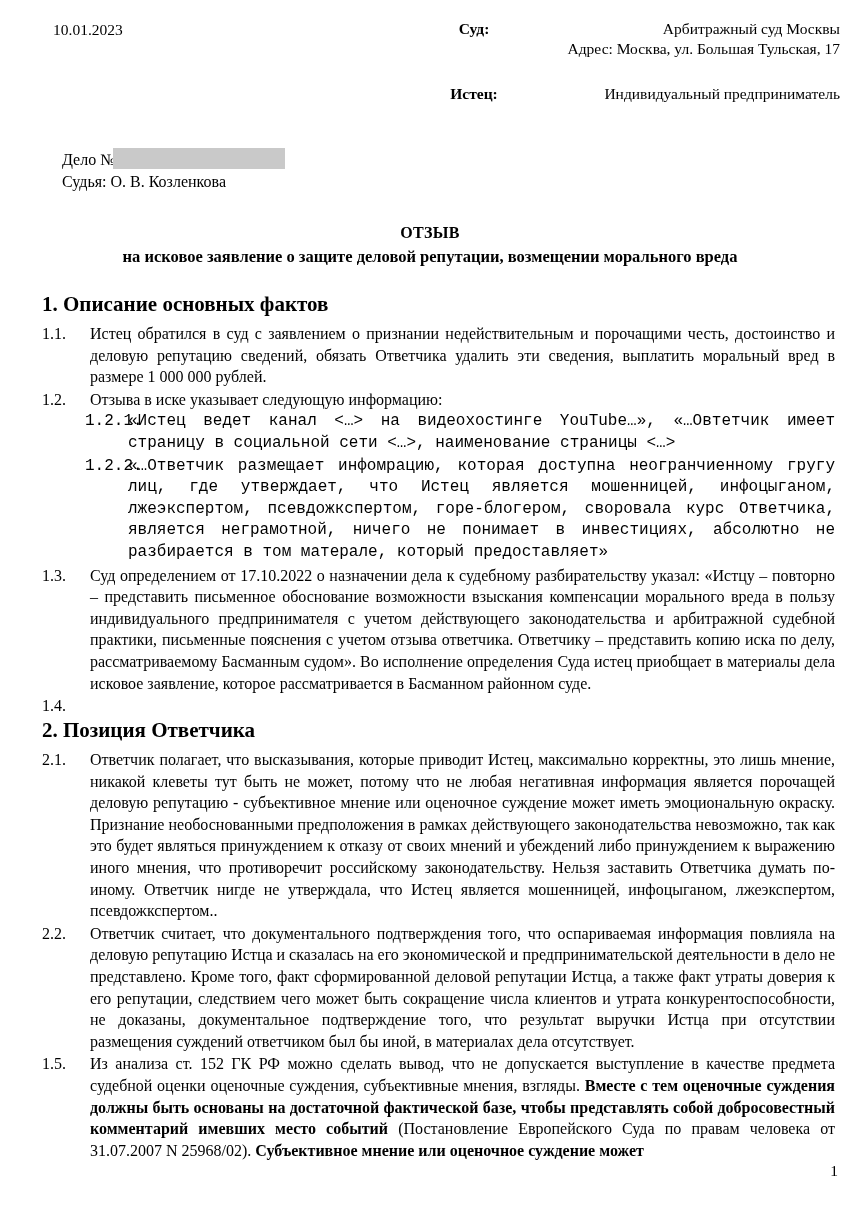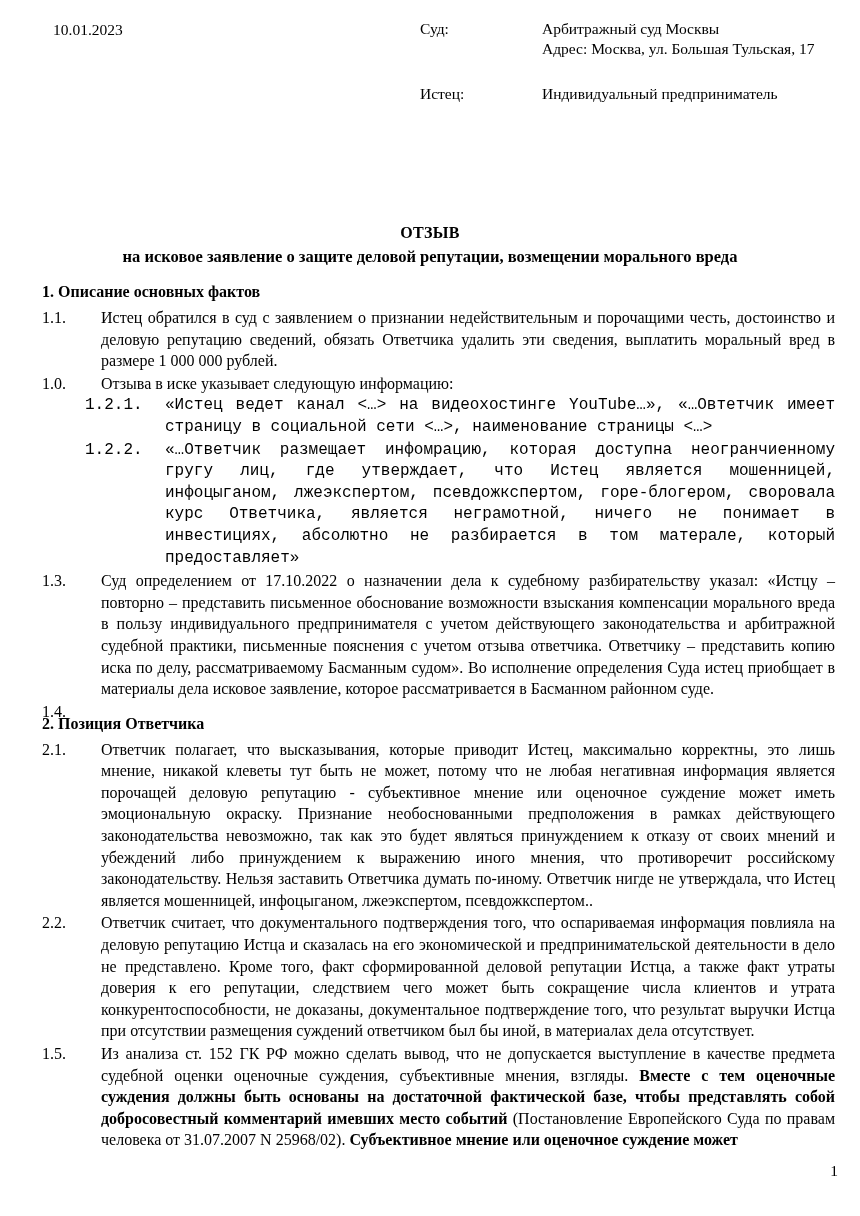--- a/index.html
+++ b/index.html
@@ -45,27 +45,27 @@
     border-collapse: collapse;
   }
   .party-table td {
     vertical-align: top;
     font-size: 15.5px;
     line-height: 19.5px;
     padding: 0;
   }
   .party-table td.lbl {
     width: 108px;
-    text-align: left;
-    font-weight: normal;
+    text-align: center;
+    font-weight: bold;
     padding-right: 14px;
     white-space: nowrap;
   }
   .party-table td.val {
-    text-align: left;
+    text-align: right;
     white-space: nowrap;
   }
   .party-row-gap td {
     height: 26px;
   }
 
   
   .case-block {
     position: absolute;
     left: 62px;
@@ -104,28 +104,28 @@
     text-align: center;
     font-weight: bold;
     font-size: 16.5px;
     line-height: 22px;
     margin-top: 2px;
     padding: 0 30px;
   }
 
   .section-head {
     font-weight: bold;
-    font-size: 16px;
-    margin: 15px 0 6px 42px;
+    font-size: 21px;
+    margin: 24px 0 6px 42px;
   }
 
   .clause {
     position: relative;
     margin: 0 0 1px 0;
-    padding-left: 64px;
+    padding-left: 90px;
     padding-right: 25px;
     font-size: 16px;
     line-height: 21.6px;
     text-align: justify;
   }
   .clause > .num {
     position: absolute;
     left: 42px;
     top: 0;
     width: 40px;
@@ -134,21 +134,21 @@
     white-space: nowrap;
   }
   .clause.sub {
     padding-left: 128px;
     font-family: Liberation Mono, monospace;
   }
   .clause.sub > .num {
     left: 85px;
     width: 48px;
   }
-  .clause .txt { display: block; margin-left: 37px; }
+  .clause .txt { display: block; }
   b.em { font-weight: bold; }
 
   .page-number {
     position: absolute;
     right: 22px;
     top: 1162px;
     font-size: 15.5px;
   }
 </style>
 </head>
@@ -177,33 +177,37 @@
         <td class="val">Индивидуальный предприниматель</td>
       </tr>
       <tr class="party-row-gap">
             <td></td>
             <td></td>
           </tr>
     </tbody>
       </table>
   </div>
 
+  <div class="case-block">
+    <div class="case-line"><span>Дело №</span><span class="redaction" style="background: rgb(201, 201, 201);"></span></div>
+    <div class="case-line">Судья: О. В. Козленкова</div>
+  </div>
 
   <div class="content">
     <div class="title-main">ОТЗЫВ</div>
     <div class="title-sub">на исковое заявление о защите деловой репутации, возмещении морального вреда</div>
 
     <div id="sections-host">
         <div class="section-head">1. Описание основных фактов</div>
         <div class="clause">
           <span class="num">1.1.</span>
           <span class="txt">Истец обратился в суд с заявлением о признании недействительным и порочащими честь, достоинство и деловую репутацию сведений, обязать Ответчика удалить эти сведения, выплатить моральный вред в размере 1 000 000 рублей.</span>
         </div>
         <div class="clause">
-          <span class="num">1.0.</span>
+          <span class="num">1.2.</span>
           <span class="txt">Отзыва в иске указывает следующую информацию:</span>
         </div>
         <div class="clause sub">
           <span class="num">1.2.1.</span>
           <span class="txt">«Истец ведет канал &lt;…&gt; на видеохостинге YouTube…», «…Овтетчик имеет страницу в социальной сети &lt;…&gt;, наименование страницы &lt;…&gt;</span>
         </div>
         <div class="clause sub">
           <span class="num">1.2.2.</span>
           <span class="txt">«…Ответчик размещает  инфомрацию, которая доступна неогранчиенному гругу лиц, где утверждает, что Истец является мошенницей, инфоцыганом, лжеэкспертом, псевдожкспертом, горе-блогером, своровала курс Ответчика, является неграмотной, ничего не понимает в инвестициях, абсолютно не разбирается в том матерале, который предоставляет»</span>
         </div>

